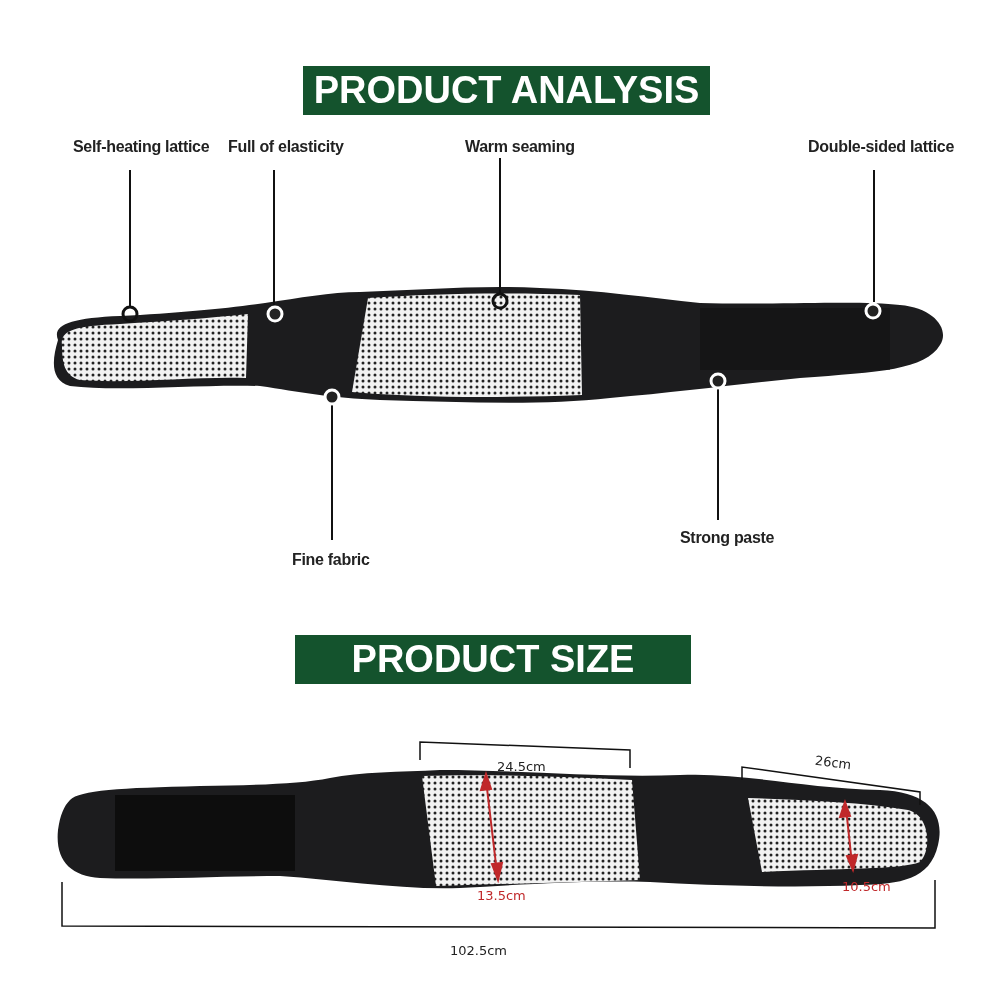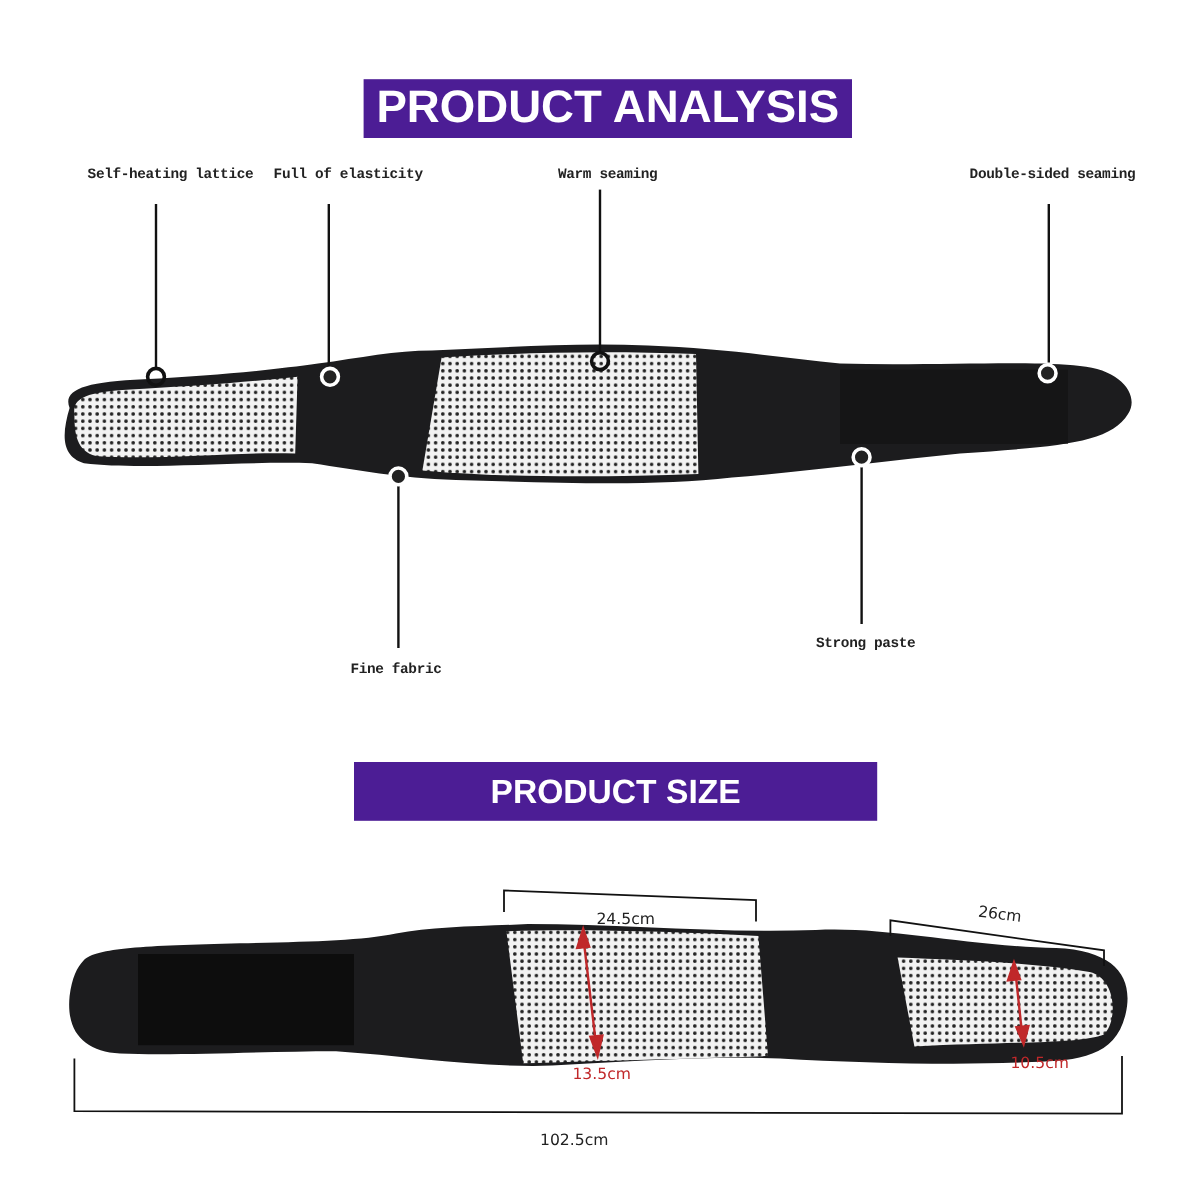--- a/index.html
+++ b/index.html
@@ -1,20 +1,20 @@
 <!DOCTYPE html>
 <html><head>
 <meta charset="utf-8">
 <style>
   html,body{margin:0;padding:0;background:#fff;}
   body{width:1001px;height:1001px;position:relative;overflow:hidden;font-family:"Liberation Sans",sans-serif;}
-  .banner{position:absolute;background:#4c1d95;color:#fff;font-weight:bold;text-align:center;font-family:"Liberation Sans",sans-serif;letter-spacing:0px;}
+  .banner{position:absolute;background:#14532d;color:#fff;font-weight:bold;text-align:center;font-family:"Liberation Sans",sans-serif;letter-spacing:0px;}
   .b1{left:303px;top:66px;width:407px;height:49px;font-size:38px;line-height:49px;}
-  .b2{left:295px;top:635px;width:436px;height:49px;font-size:28px;line-height:49px;}
-  .lbl{position:absolute;font-size:12px;font-weight:bold;color:#222;white-space:nowrap;font-family:Liberation Mono, monospace;letter-spacing:-0.3px;}
+  .b2{left:295px;top:635px;width:396px;height:49px;font-size:38px;line-height:49px;}
+  .lbl{position:absolute;font-size:16px;font-weight:bold;color:#222;white-space:nowrap;font-family:Liberation Sans, sans-serif;letter-spacing:-0.3px;}
   svg{position:absolute;left:0;top:0;}
   .dim{position:absolute;font-size:13px;color:#222;font-family:"DejaVu Sans",sans-serif;}
   .dim.red{color:#c0282a;}
 </style>
 </head>
 <body>
 
 <svg width="1001" height="1001">
   <defs>
     <pattern id="dots" width="6" height="6" patternUnits="userSpaceOnUse">
@@ -76,21 +76,21 @@
     <polygon points="853,870 847,856 857,855"></polygon>
   </g>
 </svg>
 
 <div class="banner b1">PRODUCT ANALYSIS</div>
 <div class="banner b2">PRODUCT SIZE</div>
 
 <div class="lbl" style="left:73px;top:138px;">Self-heating lattice</div>
 <div class="lbl" style="left:228px;top:138px;text-align:center;">Full of elasticity</div>
 <div class="lbl" style="left:465px;top:138px;">Warm seaming</div>
-<div class="lbl" style="left:808px;top:138px;">Double-sided seaming</div>
+<div class="lbl" style="left:808px;top:138px;">Double-sided lattice</div>
 <div class="lbl" style="left:292px;top:551px;">Fine fabric</div>
 <div class="lbl" style="left:680px;top:529px;">Strong paste</div>
 
 <div class="dim" style="left:497px;top:723px;margin-top:36px;">24.5cm</div>
 <div class="dim red" style="left:477px;top:888px;">13.5cm</div>
 <div class="dim" style="left:815px;top:755px;transform:rotate(7deg);">26cm</div>
 <div class="dim red" style="left:842px;top:879px;">10.5cm</div>
 <div class="dim" style="left:450px;top:943px;">102.5cm</div>
 
 </body></html>

